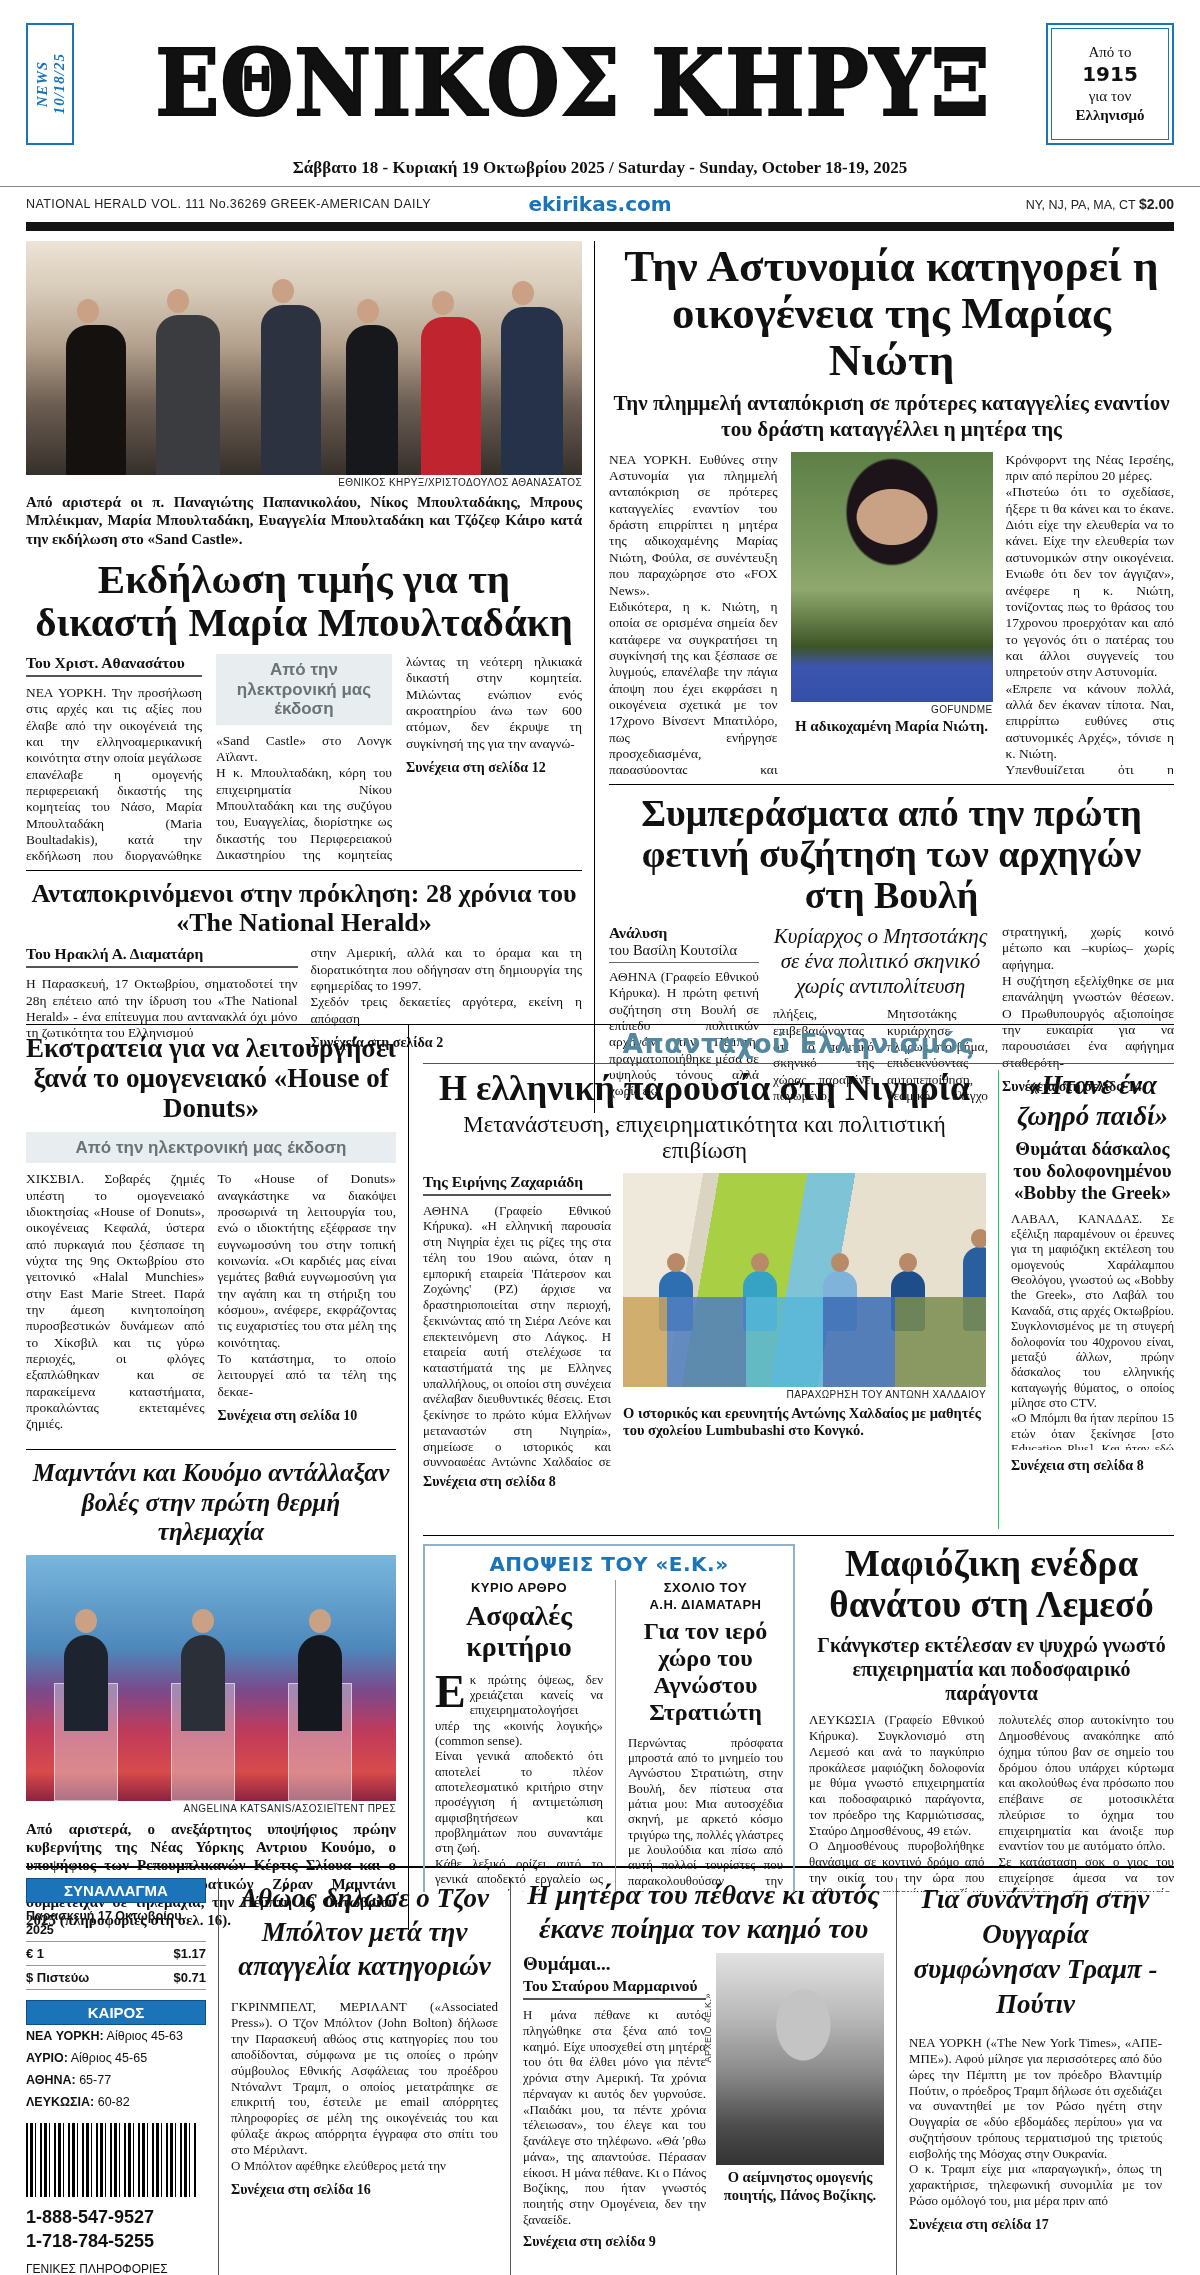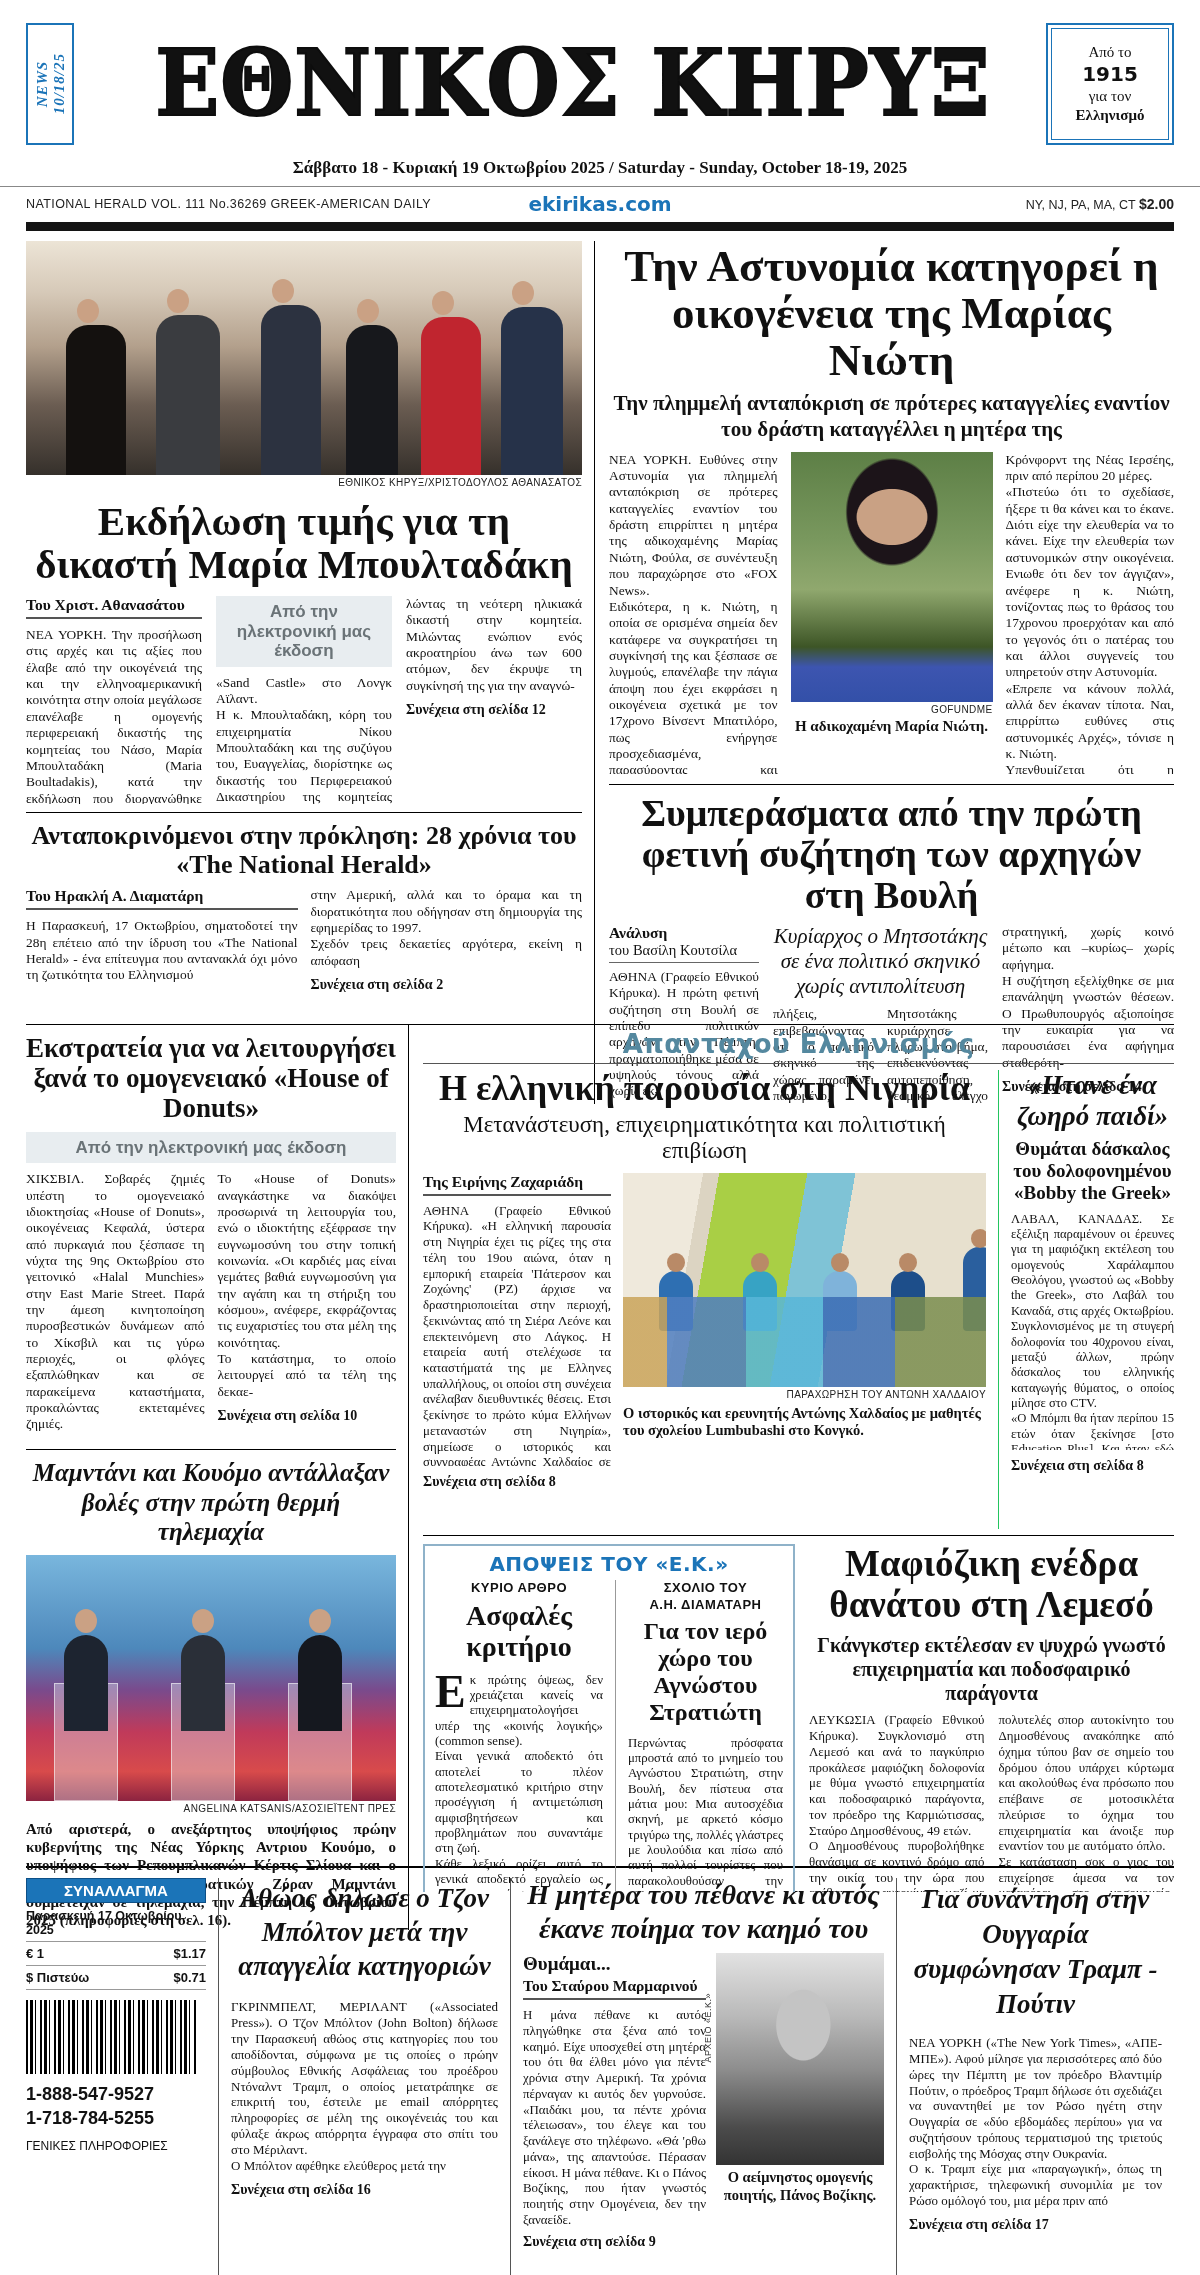--- a/index.html
+++ b/index.html
@@ -172,20 +172,21 @@
     <div class="bA-left">
       <figure class="photo photo-banquet">
         <div class="person" style="left:40px;bottom:0;height:150px;width:60px;background:#14110f;"></div>
         <div class="person" style="left:130px;bottom:0;height:160px;width:64px;background:#3a3c40;"></div>
         <div class="person" style="left:235px;bottom:0;height:170px;width:60px;background:#2c3240;"></div>
         <div class="person" style="left:320px;bottom:0;height:150px;width:52px;background:#17181c;"></div>
         <div class="person" style="left:395px;bottom:0;height:158px;width:60px;background:#c0252f;"></div>
         <div class="person" style="left:475px;bottom:0;height:168px;width:62px;background:#263249;"></div>
       </figure>
       <div class="credit">ΕΘΝΙΚΟΣ ΚΗΡΥΞ/ΧΡΙΣΤΟΔΟΥΛΟΣ ΑΘΑΝΑΣΑΤΟΣ</div>
+      <p class="caption caption-boultadaki">Από αριστερά οι π. Παναγιώτης Παπανικολάου, Νίκος Μπουλταδάκης, Μπρους Μπλέικμαν, Μαρία Μπουλταδάκη, Ευαγγελία Μπουλταδάκη και Τζόζεφ Κάιρο κατά την εκδήλωση στο «Sand Castle».</p>
       <h2 class="h-boultadaki center">Εκδήλωση τιμής για τη δικαστή Μαρία Μπουλταδάκη</h2>
       <div class="cols3">
         <div>
           <div class="byline">Του Χριστ. Αθανασάτου</div>
           <p class="body">ΝΕΑ ΥΟΡΚΗ. Την προσήλωση στις αρχές και τις αξίες που έλαβε από την οικογένειά της και την ελληνοαμερικανική κοινότητα στην οποία μεγάλωσε επανέλαβε η ομογενής περιφερειακή δικαστής της κομητείας του Νάσο, Μαρία Μπουλταδάκη (Maria Boultadakis), κατά την εκδήλωση που διοργανώθηκε προς τιμήν της στον πολυχώρο</p>
         </div>
         <div>
           <div class="webbox">Από την ηλεκτρονική μας έκδοση</div>
           <p class="body">«Sand Castle» στο Λονγκ Αϊλαντ.
 Η κ. Μπουλταδάκη, κόρη του επιχειρηματία Νίκου Μπουλταδάκη και της συζύγου του, Ευαγγελίας, διορίστηκε ως δικαστής του Περιφερειακού Δικαστηρίου της κομητείας Νάσο (Nassau County District Court Judge) τον περασμένο Μάρτιο, αποτε-</p>
@@ -359,20 +360,27 @@
       <div class="blue-hd">ΣΥΝΑΛΛΑΓΜΑ</div>
       <div class="exch-date">Παρασκευή 17 Οκτωβρίου 2025</div>
       <div class="exch-row">
         <span>€ 1</span>
           <span>$1.17</span>
       </div>
       <div class="exch-row">
         <span>$ Πιστεύω</span>
           <span>$0.71</span>
       </div>
+      <div class="wx">
+        <div class="blue-hd">ΚΑΙΡΟΣ</div>
+        <div class="wx-row"><b>ΝΕΑ ΥΟΡΚΗ:</b><span> Αίθριος 45-63</span></div>
+        <div class="wx-row"><b>ΑΥΡΙΟ:</b><span> Αίθριος 45-65</span></div>
+        <div class="wx-row"><b>ΑΘΗΝΑ:</b><span> 65-77</span></div>
+        <div class="wx-row"><b>ΛΕΥΚΩΣΙΑ:</b><span> 60-82</span></div>
+      </div>
       <div class="barcode"></div>
       <div class="phone">1-888-547-9527</div>
       <div class="phone">1-718-784-5255</div>
       <div class="geninfo">
         <div>ΓΕΝΙΚΕΣ ΠΛΗΡΟΦΟΡΙΕΣ</div>
 
       </div>
     </div>
 
     <div class="bot-col">

